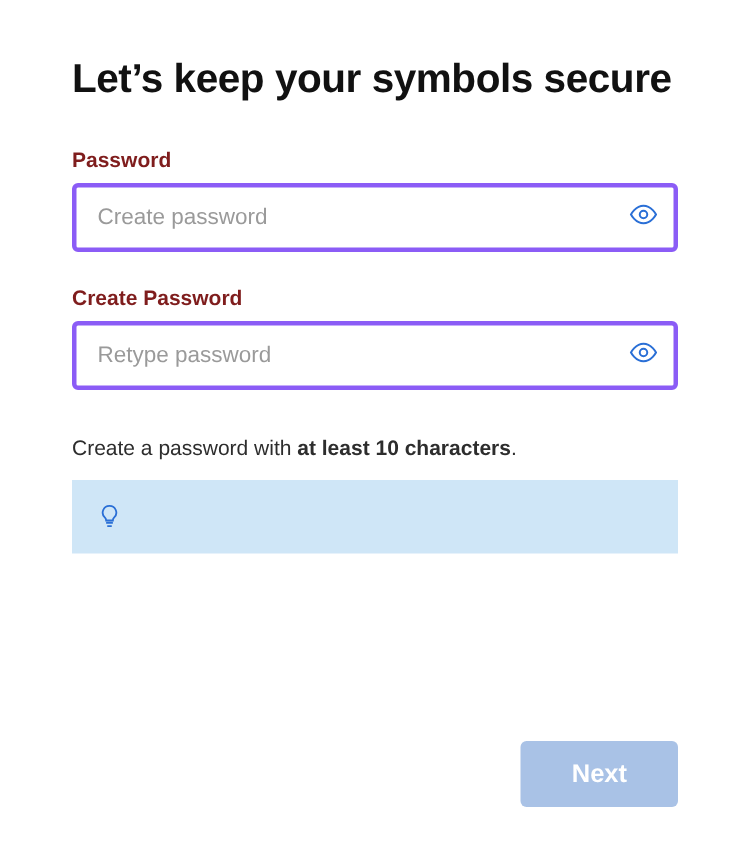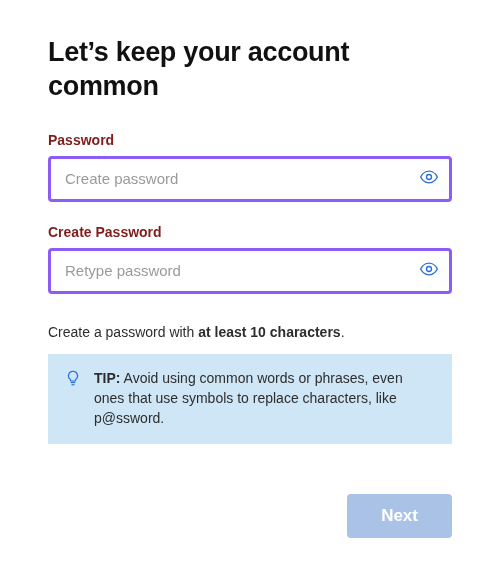--- a/index.html
+++ b/index.html
@@ -118,21 +118,21 @@
       border-radius: 4px;
       padding: 12px 34px;
       font-size: 17px;
       font-weight: 600;
       cursor: pointer;
     }
   </style>
 </head>
 <body>
 
-<h1 class="heading">Let’s keep your account common</h1>
+<h1 class="heading">Let’s keep your symbols secure</h1>
 
 <div>
   <div class="field-label">Password</div>
   <div class="input-wrap">
     <input type="password" class="text-input" placeholder="Create password" style="">
     <button class="eye-btn" aria-label="Show password">
       <span>
         <svg viewBox="0 0 24 24">
           <path d="M2 12s3.5-7 10-7 10 7 10 7-3.5 7-10 7S2 12 2 12z"></path>
           <circle cx="12" cy="12" r="3"></circle>
@@ -162,20 +162,17 @@
 </p>
 
 <div class="tip-box">
   <span class="tip-icon">
     <svg viewBox="0 0 24 24">
       <path d="M9 18h6"></path>
       <path d="M10 21h4"></path>
       <path d="M12 3a6 6 0 0 0-4 10.5c.8.8 1 1.5 1 2.5h6c0-1 .2-1.7 1-2.5A6 6 0 0 0 12 3z"></path>
     </svg>
   </span>
-  <div class="tip-text">
-    <span class="tip-label">TIP:</span><span> Avoid using common words or phrases, even ones that use symbols to replace characters, like p@ssword.</span>
-  </div>
 </div>
 
 <div class="footer">
   <button class="next-btn">Next</button>
 </div>
 
 </body></html>

